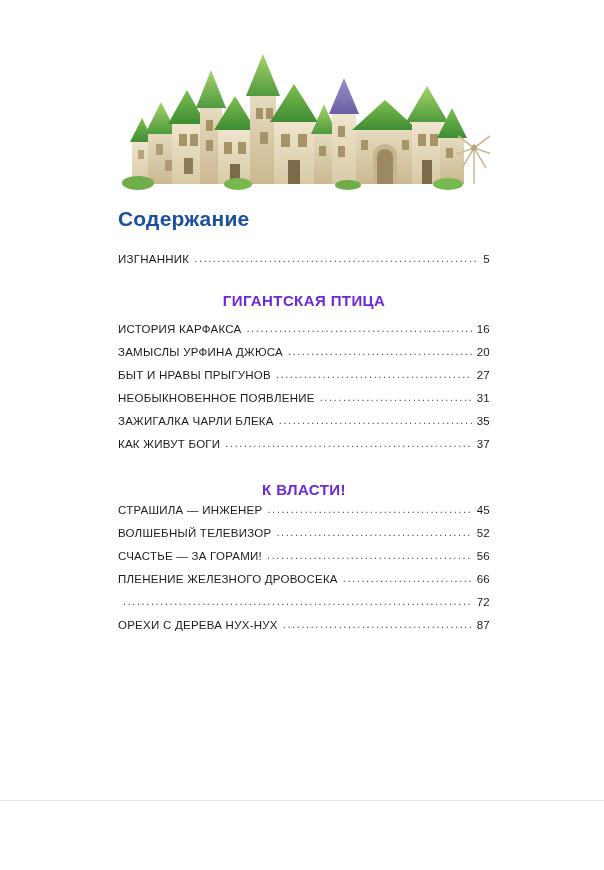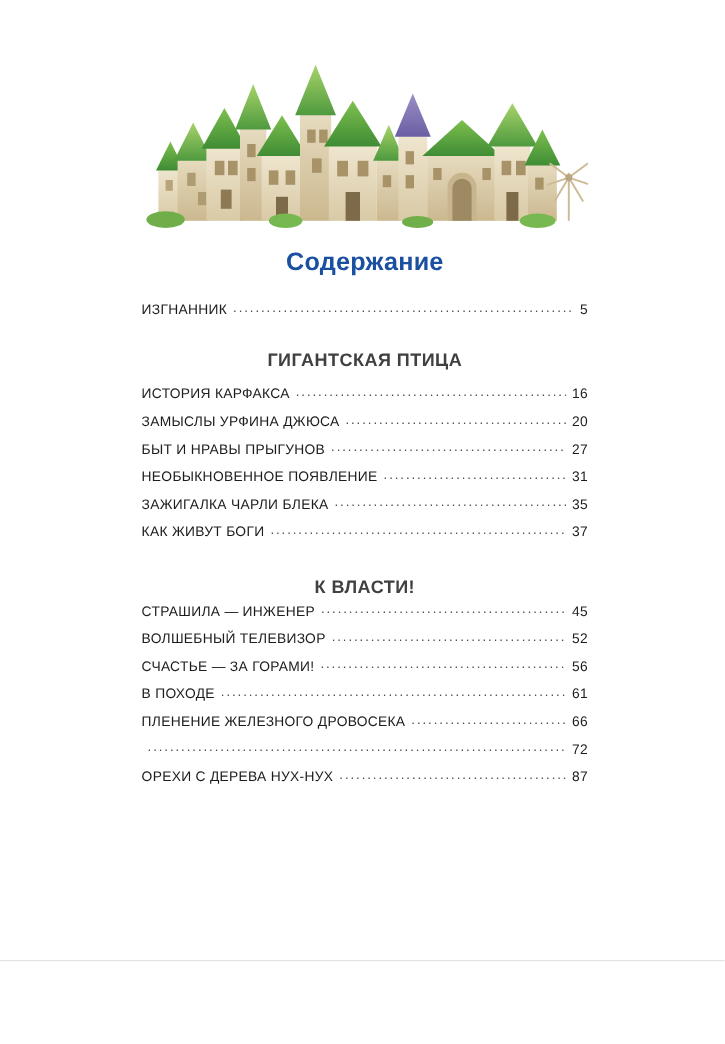--- a/index.html
+++ b/index.html
@@ -36,34 +36,34 @@
     height: 155px;
     overflow: hidden;
   }
   .illustration svg {
     display: block;
   }
 
   
   .doc-title {
     margin-top: 16px;
-    text-align: center;
+    text-align: left;
     color: #1b4fa0;
     font-size: 21px;
     font-weight: bold;
     letter-spacing: 0.2px;
   }
 
   
   .toc {
     margin-top: 16px;
   }
   .toc-entry {
     display: flex;
-    align-items: flex-start;
+    align-items: flex-end;
     font-size: 11.5px;
     color: #1c1c1c;
     letter-spacing: 0.25px;
     padding: 5.5px 0;
     white-space: nowrap;
   }
   .toc-label {
     flex: 0 0 auto;
     text-transform: uppercase;
   }
@@ -85,21 +85,21 @@
     white-space: nowrap;
   }
   .toc-page {
     flex: 0 0 auto;
     color: #1c1c1c;
     font-size: 11.5px;
   }
 
   .section-head {
     text-align: center;
-    color: #404040;
+    color: #6d28d9;
     font-weight: bold;
     font-size: 15px;
     letter-spacing: 0.4px;
     text-transform: uppercase;
   }
   .section-head.first {
     margin-top: 22px;
     margin-bottom: 8px;
   }
   .section-head.second {
@@ -308,25 +308,20 @@
         <span class="toc-label">ВОЛШЕБНЫЙ ТЕЛЕВИЗОР</span>
         <span class="toc-dots"></span>
         <span class="toc-page">52</span>
       </div>
       <div class="toc-entry">
         <span class="toc-label">СЧАСТЬЕ — ЗА ГОРАМИ!</span>
         <span class="toc-dots"></span>
         <span class="toc-page">56</span>
       </div>
       <div class="toc-entry">
-        <span class="toc-label">В ПОХОДЕ</span>
-        <span class="toc-dots"></span>
-        <span class="toc-page">61</span>
-      </div>
-      <div class="toc-entry">
         <span class="toc-label">ПЛЕНЕНИЕ ЖЕЛЕЗНОГО ДРОВОСЕКА</span>
         <span class="toc-dots"></span>
         <span class="toc-page">66</span>
       </div>
       <div class="toc-entry">
         <span class="toc-dots"></span>
         <span class="toc-page">72</span>
       </div>
       <div class="toc-entry">
         <span class="toc-label">ОРЕХИ С ДЕРЕВА НУХ-НУХ</span>

